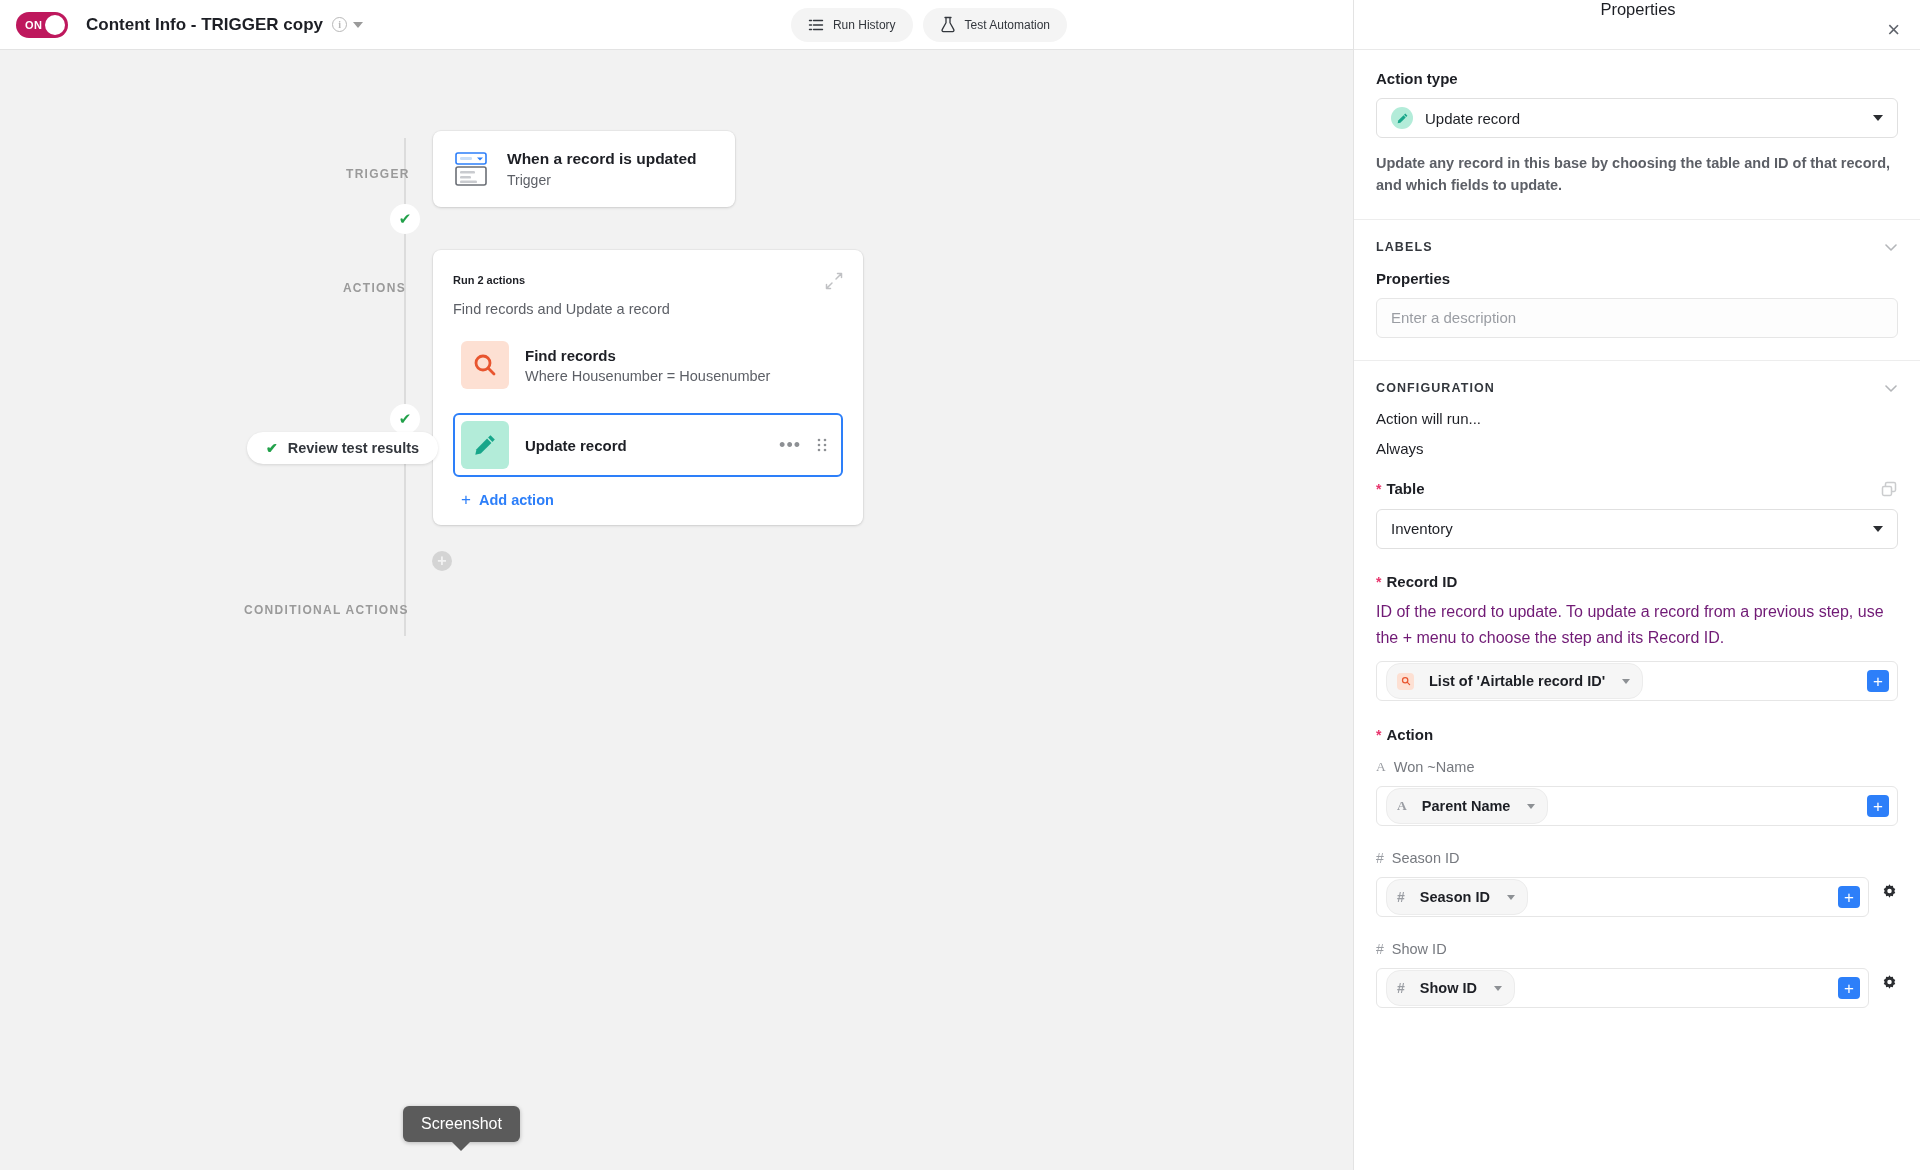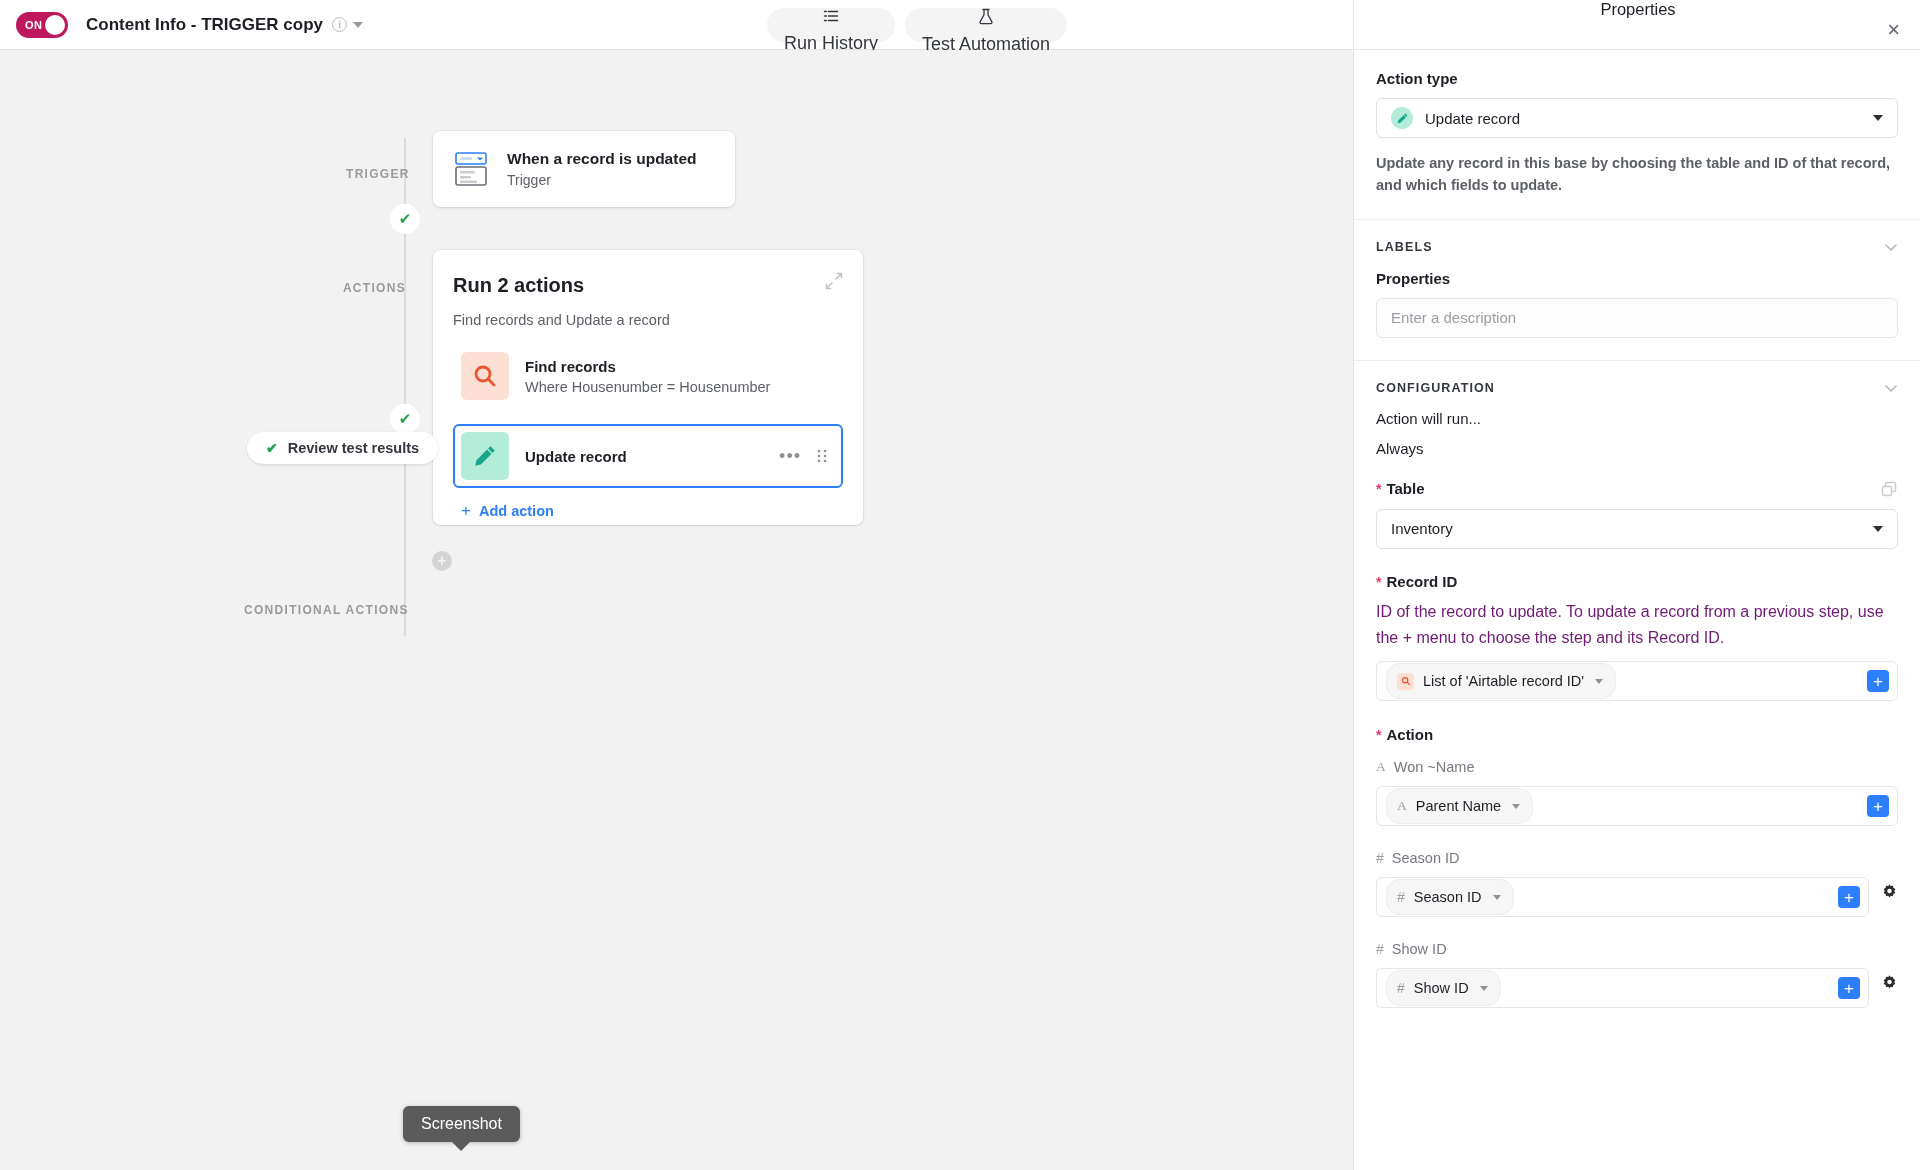--- a/index.html
+++ b/index.html
@@ -47,21 +47,21 @@
     margin-left: 6px; width: 0; height: 0;
     border-left: 5px solid transparent; border-right: 5px solid transparent;
     border-top: 6px solid #9a9a9a; cursor: pointer;
   }
   .topbar-right {
     margin-left: auto; margin-right: 286px; display: flex; gap: 10px; align-items: center;
   }
   .pill-btn {
     height: 34px; border-radius: 17px; background: #f4f4f4;
     display: flex; align-items: center; gap: 9px; padding: 0 17px;
-    font-size: 18px; color: #33373d; cursor: pointer; white-space: nowrap; flex-direction: column;
+    font-size: 12px; color: #33373d; cursor: pointer; white-space: nowrap;
   }
   .pill-btn svg { flex: none; }
 
   
   .canvas { position: absolute; top: 50px; left: 0; right: 0; bottom: 0; background: #f2f2f2; }
 
   .rail {
     position: absolute; left: 404px; top: 88px; width: 2px; height: 498px;
     background: #dcdcdc;
   }
@@ -96,21 +96,21 @@
     left: 433px; top: 81px; width: 302px; height: 76px;
     display: flex; align-items: center; padding: 0 16px 0 18px; gap: 16px;
   }
   .trig-icon { width: 40px; height: 40px; flex: none; }
   .trig-texts .t1 { font-size: 15.5px; font-weight: bold; color: #1d1f25; }
   .trig-texts .t2 { font-size: 14px; color: #5c5f66; margin-top: 4px; }
 
   .actions-card {
     left: 433px; top: 200px; width: 430px; height: 275px; padding: 24px 20px 20px 20px;
   }
-  .ac-title { font-size: 20px; font-weight: bold; color: #1d1f25; }
+  .ac-title { font-size: 11px; font-weight: bold; color: #1d1f25; }
   .ac-sub   { font-size: 14.5px; color: #5c5f66; margin-top: 15px; }
   .ac-expand {
     position: absolute; top: 22px; right: 20px; width: 18px; height: 18px;
     cursor: pointer; opacity: .55;
   }
 
   .action-row {
     margin-top: 16px; display: flex; align-items: center; gap: 16px;
     border-radius: 6px; padding: 8px; cursor: pointer;
   }
@@ -200,24 +200,25 @@
   .subtle { font-size: 16px; color: #701a75; margin-top: 9px; line-height: 1.6; }
 
   .row-between { display: flex; align-items: center; }
   .icon-btn { margin-left: auto; width: 18px; height: 18px; opacity: .45; cursor: pointer; }
 
   .token-field {
     margin-top: 11px; min-height: 40px; border: 1px solid #e6e6e6; border-radius: 6px;
     display: flex; align-items: center; padding: 0 8px 0 9px; background: #fff;
   }
   .token {
-    display: inline-flex; align-items: center; gap: 9px; height: 36px;
+    display: inline-flex; align-items: center; gap: 15px; height: 36px;
     background: #f6f6f6; border: 1px solid #ececec; border-radius: 14px;
     padding: 0 12px 0 10px; font-size: 14.5px; color: #1d1f25; cursor: pointer;
     white-space: nowrap;
+    font-weight: bold;
   }
   .token .ttri { width: 0; height: 0; border-left: 4px solid transparent;
     border-right: 4px solid transparent; border-top: 5px solid #8d9094; margin-left: 2px; }
   .tok-badge-a { color: #9a9da3; font-size: 13.5px; font-family: "Liberation Serif", serif; }
   .tok-badge-hash { color: #9a9da3; font-size: 14px; }
   .tok-search {
     width: 17px; height: 17px; border-radius: 4px; background: #fde0d3;
     display: flex; align-items: center; justify-content: center; flex: none;
   }
   .blue-plus {

